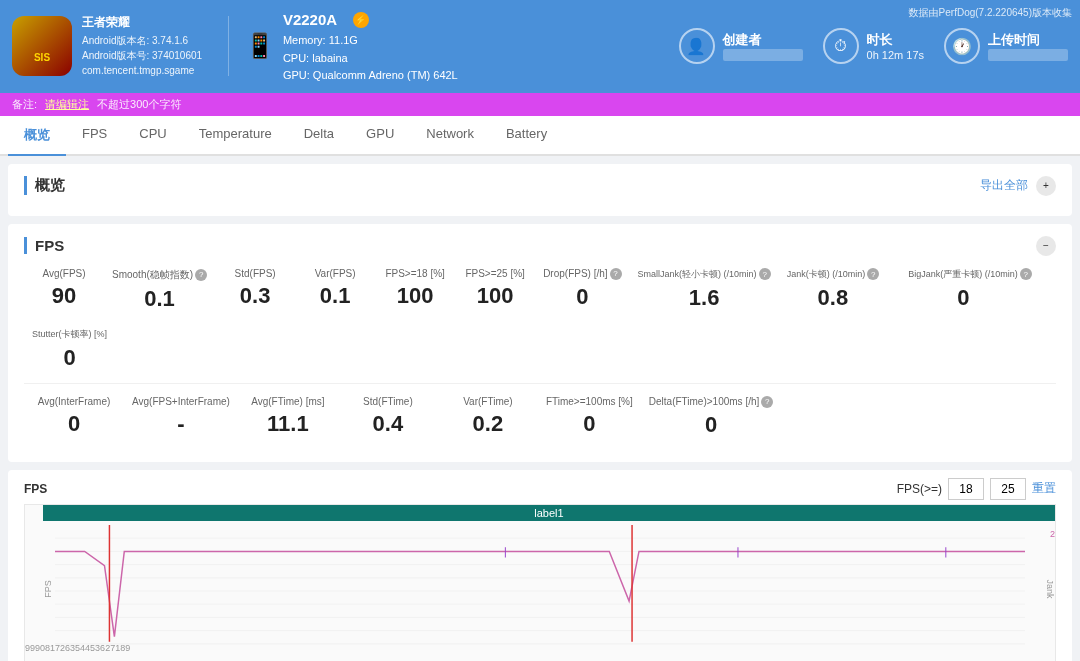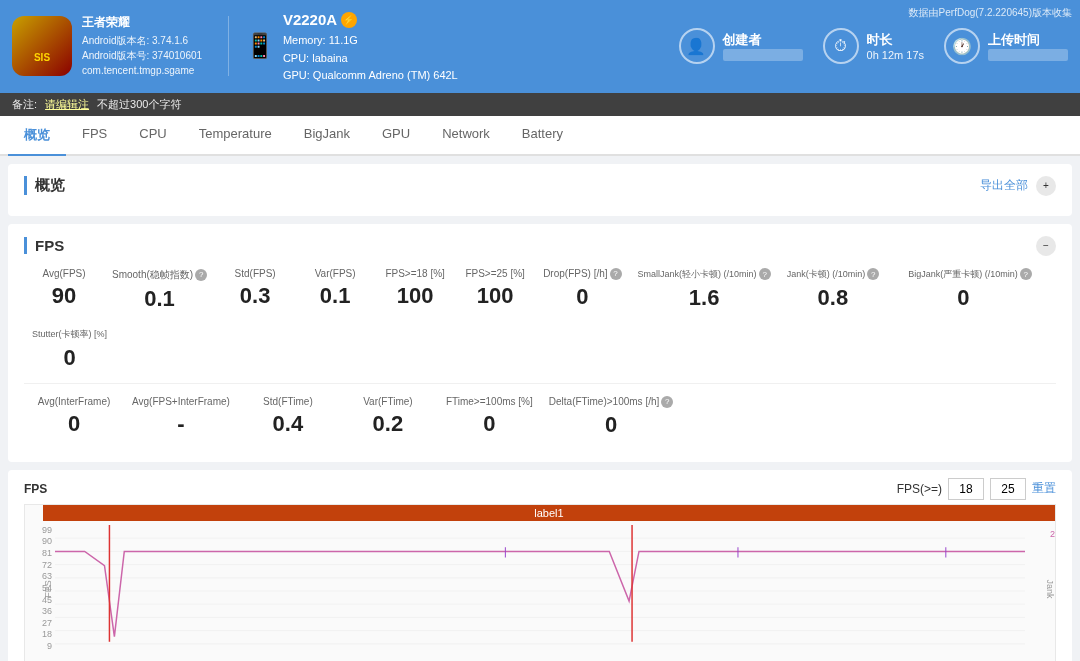--- a/index.html
+++ b/index.html
@@ -9,32 +9,32 @@
     .header { background: #4a90d9; display: flex; align-items: center; padding: 8px 12px; gap: 16px; min-height: 90px; }
     .header-game { display: flex; align-items: center; gap: 10px; min-width: 200px; }
     .game-icon { width: 60px; height: 60px; background: linear-gradient(135deg, #c8a000, #8b0000); border-radius: 12px; display: flex; align-items: center; justify-content: center; color: #ffd700; font-size: 18px; font-weight: bold; flex-shrink: 0; }
     .game-info { color: white; }
     .game-title { font-size: 12px; font-weight: bold; margin-bottom: 2px; }
     .game-detail { font-size: 10px; opacity: 0.9; line-height: 1.5; }
     .header-divider { width: 1px; background: rgba(255,255,255,0.3); height: 60px; }
     .header-device { display: flex; align-items: center; gap: 8px; min-width: 180px; color: white; }
     .device-icon { font-size: 24px; }
     .device-info { color: white; font-size: 11px; line-height: 1.6; }
-    .device-name { font-size: 15px; font-weight: bold; display: flex; align-items: center; gap: 4px; }
+    .device-name { font-size: 15px; font-weight: bold; display: flex; align-items: center; gap: 16px; }
     .device-badge { width: 16px; height: 16px; background: #ffa500; border-radius: 50%; display: inline-flex; align-items: center; justify-content: center; font-size: 9px; color: white; }
     .header-stats { display: flex; gap: 20px; flex: 1; justify-content: flex-end; }
     .stat-item { display: flex; align-items: center; gap: 8px; color: white; }
     .stat-icon { width: 36px; height: 36px; border-radius: 50%; border: 2px solid rgba(255,255,255,0.6); display: flex; align-items: center; justify-content: center; font-size: 16px; }
     .stat-text { font-size: 11px; }
     .stat-label { font-size: 13px; font-weight: bold; }
     .stat-value { font-size: 11px; opacity: 0.9; }
     .top-right-note { position: absolute; top: 6px; right: 8px; font-size: 10px; color: rgba(255,255,255,0.8); }
 
     
-    .note-bar { background: #404040; padding: 4px 12px; font-size: 11px; color: rgba(255,255,255,0.9); display: flex; align-items: center; gap: 8px; }
+    .note-bar { background: #d946ef; padding: 4px 12px; font-size: 11px; color: rgba(255,255,255,0.9); display: flex; align-items: center; gap: 8px; }
     .note-link { color: #ffff99; text-decoration: underline; cursor: pointer; }
 
     
     .tab-bar { background: white; display: flex; border-bottom: 2px solid #e0e0e0; padding: 0 8px; }
     .tab-item { padding: 10px 16px; font-size: 13px; color: #666; cursor: pointer; border-bottom: 2px solid transparent; margin-bottom: -2px; }
     .tab-item.active { color: #4a90d9; border-bottom: 2px solid #4a90d9; font-weight: bold; }
 
     
     .section { background: white; margin: 8px; border-radius: 4px; padding: 12px 16px; }
     .section-header { display: flex; align-items: center; justify-content: space-between; margin-bottom: 8px; }
@@ -55,22 +55,22 @@
 
     
     .chart-section { background: white; margin: 0 8px 8px; border-radius: 4px; padding: 8px 16px; }
     .chart-header { display: flex; align-items: center; justify-content: space-between; margin-bottom: 4px; }
     .chart-title { font-size: 12px; font-weight: bold; }
     .chart-controls { display: flex; align-items: center; gap: 6px; font-size: 12px; }
     .fps-input { width: 36px; height: 22px; border: 1px solid #ccc; text-align: center; font-size: 12px; }
     .reset-btn { color: #4a90d9; cursor: pointer; font-size: 12px; }
 
     .chart-container { position: relative; width: 100%; height: 170px; background: #fafafa; border: 1px solid #e8e8e8; }
-    .chart-label-bar { background: #c2410c; color: white; text-align: center; font-size: 11px; padding: 2px 0; position: absolute; top: 0; left: 18px; right: 0; }
-    .chart-y-labels { position: absolute; left: 0; top: 20px; bottom: 20px; width: 30px; display: flex; flex-direction: column; justify-content: space-between; align-items: flex-end; padding-right: 3px; font-size: 9px; color: #999; }
+    .chart-label-bar { background: #0f766e; color: white; text-align: center; font-size: 11px; padding: 2px 0; position: absolute; top: 0; left: 18px; right: 0; }
+    .chart-y-labels { position: absolute; left: 0; top: 20px; bottom: 20px; width: 30px; display: flex; justify-content: space-between; align-items: flex-end; padding-right: 3px; font-size: 9px; color: #999; }
     .chart-plot { position: absolute; left: 30px; top: 20px; right: 30px; bottom: 16px; }
     .jank-label { position: absolute; right: 0; top: 50%; transform: translateY(-50%); font-size: 9px; color: #999; writing-mode: vertical-rl; }
     .fps-line-label { position: absolute; right: 30px; top: 20px; font-size: 9px; color: #9966cc; }
 
     svg.chart-svg { width: 100%; height: 100%; overflow: hidden; }
   </style>
 </head>
 <body>
 
 <div style="position:relative;">
@@ -134,21 +134,21 @@
   <span>备注:</span>
   <span class="note-link">请编辑注</span>
   <span>不超过300个字符</span>
 </div>
 
 <div class="tab-bar">
   <div class="tab-item active">概览</div>
   <div class="tab-item">FPS</div>
   <div class="tab-item">CPU</div>
   <div class="tab-item">Temperature</div>
-  <div class="tab-item">BigJank</div>
+  <div class="tab-item">Delta</div>
   <div class="tab-item">GPU</div>
   <div class="tab-item">Network</div>
   <div class="tab-item">Battery</div>
 </div>
 
 <div class="section">
   <div class="section-header">
     <div class="section-title">概览</div>
     <div class="section-actions">
       <span class="export-btn">导出全部</span>
@@ -242,20 +242,26 @@
       <div class="stat-col-label">
           <span>Avg(InterFrame)</span>
         </div>
       <div class="stat-col-value">0</div>
     </div>
     <div class="stat-col" style="min-width:110px;">
       <div class="stat-col-label">
           <span>Avg(FPS+InterFrame)</span>
         </div>
       <div class="stat-col-value">-</div>
+    </div>
+    <div class="stat-col">
+      <div class="stat-col-label">
+          <span>Avg(FTime) [ms]</span>
+        </div>
+      <div class="stat-col-value">11.1</div>
     </div>
     <div class="stat-col">
       <div class="stat-col-label">
           <span>Std(FTime)</span>
         </div>
       <div class="stat-col-value">0.4</div>
     </div>
     <div class="stat-col">
       <div class="stat-col-label">
           <span>Var(FTime)</span>

